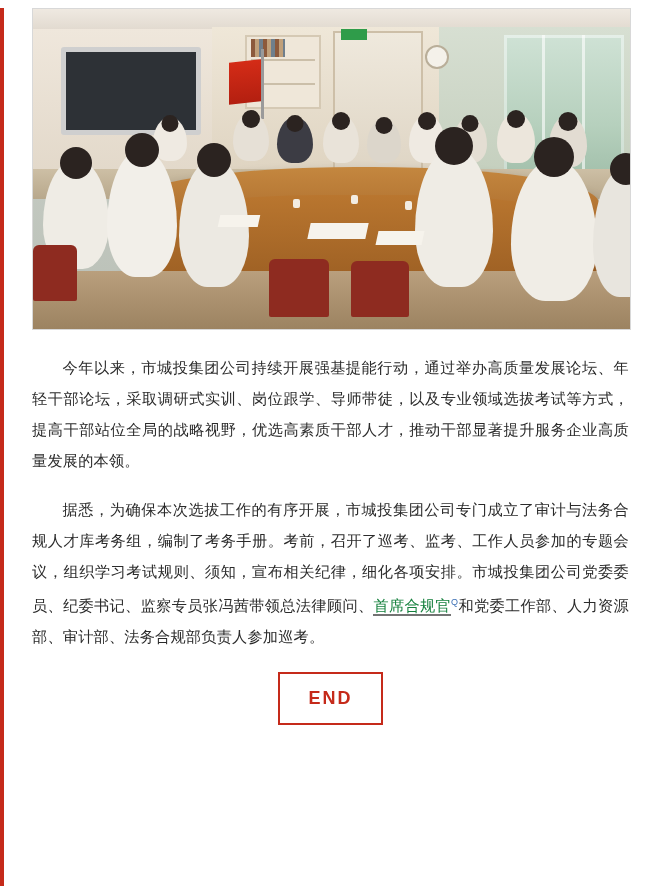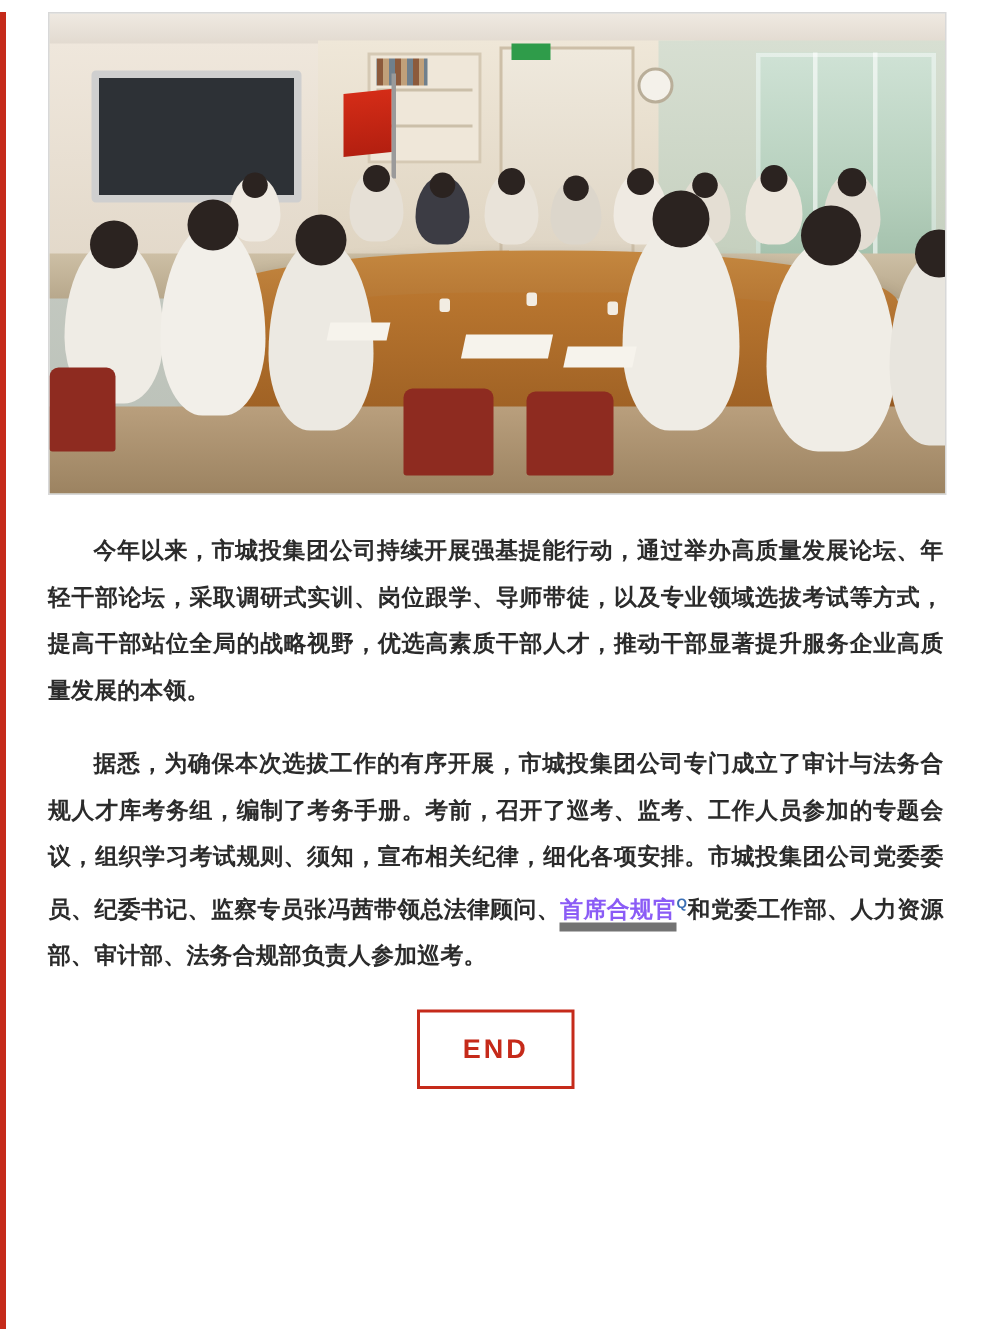--- a/index.html
+++ b/index.html
@@ -147,27 +147,26 @@
     margin: 22px 26px 0 28px;
     color: #2b2b2b;
     font-size: 15.2px;
     line-height: 31px;
     letter-spacing: .2px;
     text-align: justify;
   }
   .article p {
     margin: 3px 0 18px 0;
     text-indent: 2em;
-    font-weight: bold;
   }
   .article p:last-child { margin-bottom: 0; }
   .inline-link {
-    color: #8b5cf6;
+    color: #15803d;
     text-decoration: none;
-    border-bottom: 6px solid #737373;
+    border-bottom: 2px solid #737373;
     cursor: pointer;
   }
   .sup-mark {
     font-size: 9px;
     color: #3b6fb5;
     vertical-align: super;
   }
   .end-wrap {
     margin-top: 20px;
     text-align: center;

